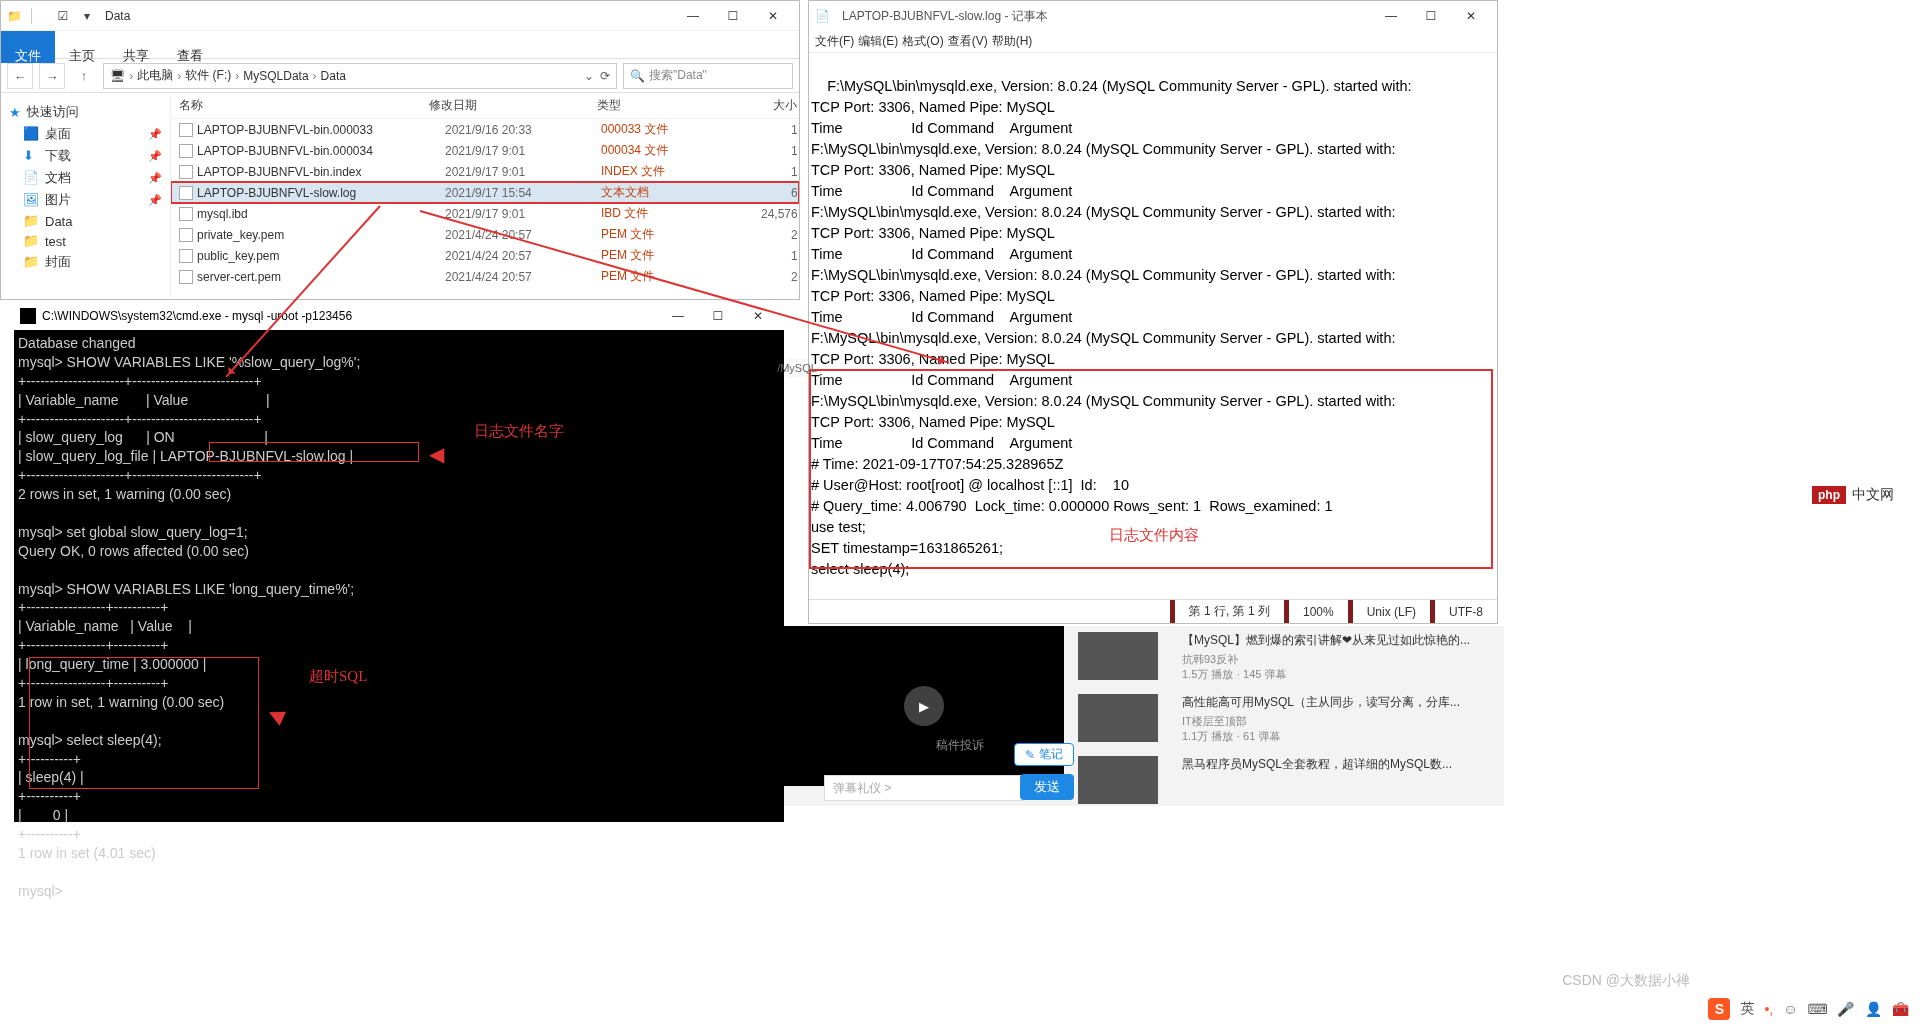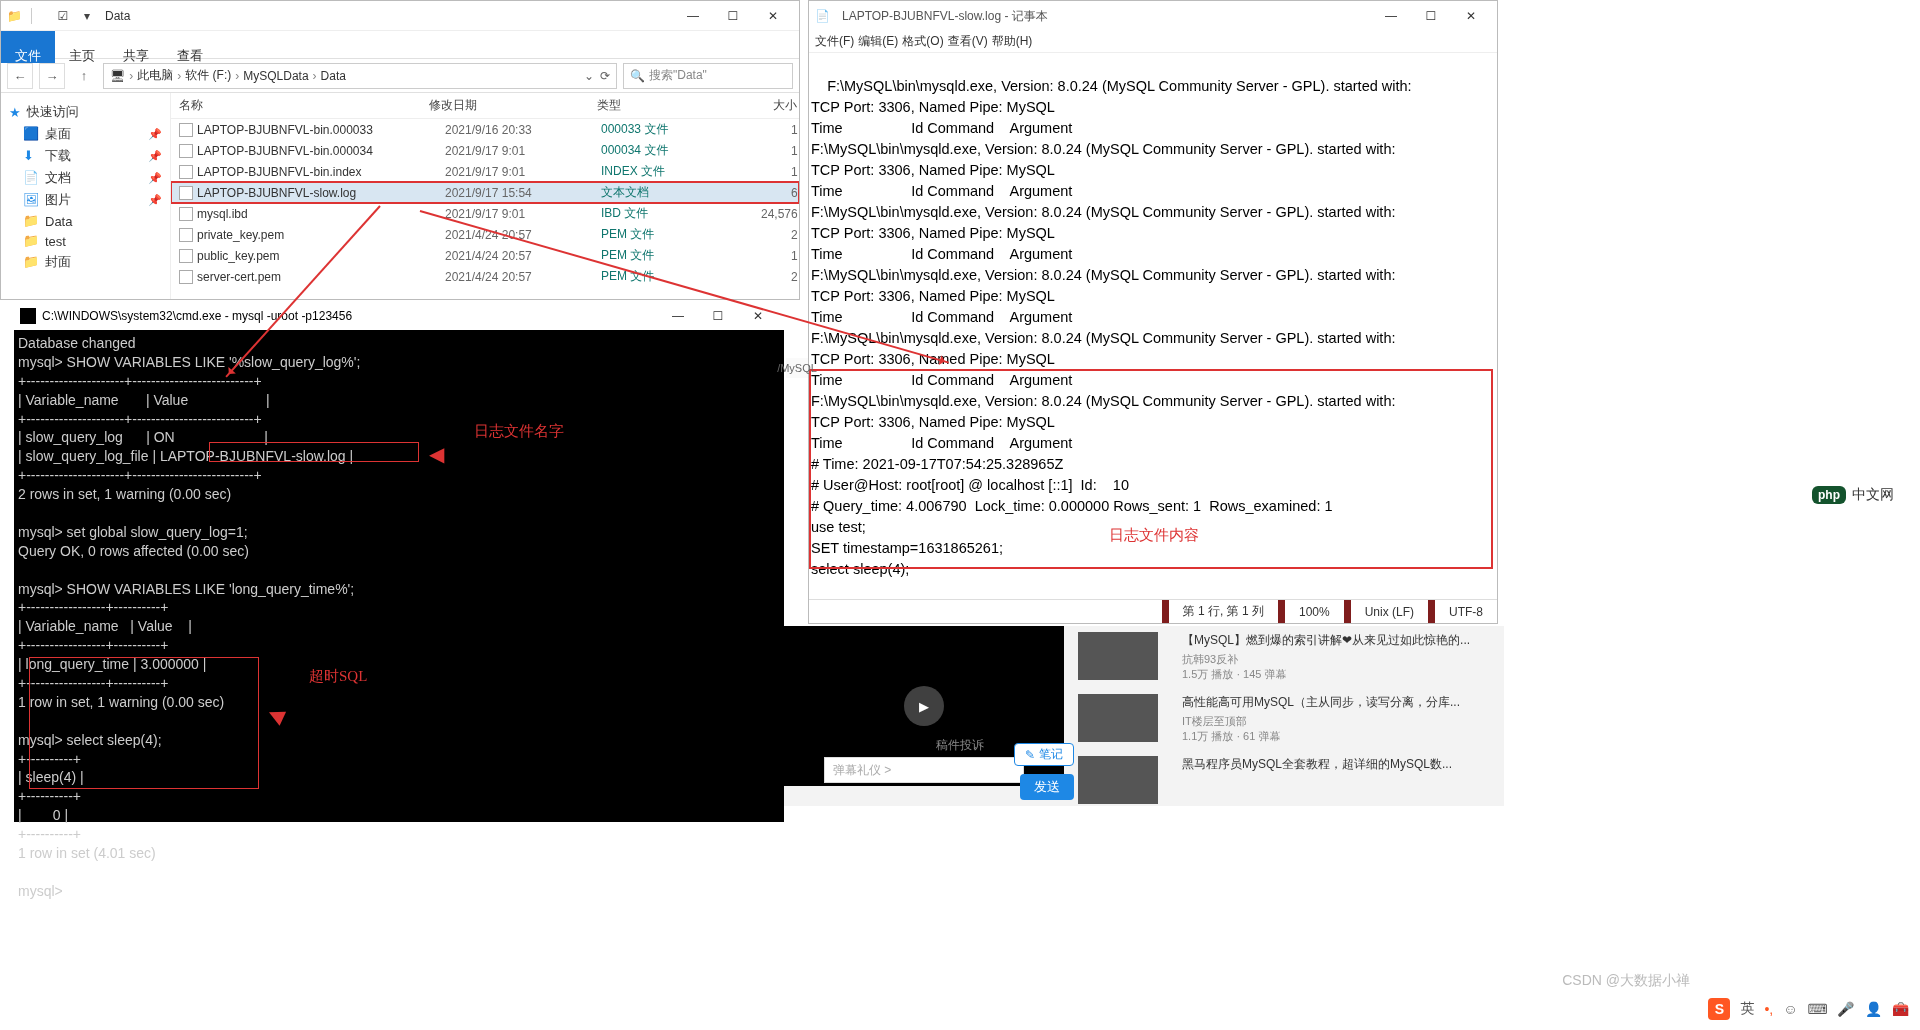--- a/index.html
+++ b/index.html
@@ -29,21 +29,21 @@
 .explorer .sidebar .pin { margin-left:auto; color:#888; font-size:11px; }
 .explorer .filepane { flex:1; overflow:hidden; }
 .explorer .filepane .header { display:flex; font-size:12px; color:#444; padding:4px 8px; border-bottom:1px solid #eee; }
 .explorer .filepane .header .c-name { flex:0 0 250px; }
 .explorer .filepane .header .c-date { flex:0 0 140px; }
 .explorer .filepane .header .c-type { flex:0 0 120px;margin-left:28px; }
 .explorer .filepane .header .c-size { flex:0 0 80px; text-align:right; }
 .explorer .filepane .row { display:flex; font-size:12px; color:#333; padding:2px 8px; align-items:center;gap:16px; }
 .explorer .filepane .row .c-name { flex:0 0 250px; display:flex; align-items:center; gap:4px; }
 .explorer .filepane .row .c-date { flex:0 0 140px; color:#666; }
-.explorer .filepane .row .c-type { flex:0 0 120px; color:#0f766e; }
+.explorer .filepane .row .c-type { flex:0 0 120px; color:#c2410c; }
 .explorer .filepane .row .c-size { flex:0 0 80px; text-align:right; color:#666; }
 .explorer .filepane .row.sel { background:#d8e6f2; outline:2px solid #d33; outline-offset:-1px; }
 .explorer .filepane .row .fi { width:14px; height:14px; border:1px solid #aaa; background:#fff; display:inline-block; }
 
 
 .cmd { position:absolute; left:14px; top:302px; width:770px; height:520px; background:#000; color:#ccc; font-family:"NSimSun","Consolas",monospace; font-size:14px; }
 .cmd .titlebar { height:28px; background:#fff; color:#000; display:flex; align-items:center; padding:0 6px; font-size:12px; font-family:"Segoe UI"; }
 .cmd .titlebar .icon { width:16px; height:16px; background:#000; margin-right:6px; }
 .cmd .titlebar .winbtns { margin-left:auto; display:flex; }
 .cmd .titlebar .winbtns span { width:40px; height:26px; display:flex; align-items:center; justify-content:center; color:#333; }
@@ -53,48 +53,48 @@
 .cmd .arrow { position:absolute; color:#d33; font-size:20px; }
 
 
 .notepad { position:absolute; left:808px; top:0; width:690px; height:624px; border:1px solid #bbb; background:#fff; display:flex; flex-direction:column; }
 .notepad .titlebar { height:30px; display:flex; align-items:center; padding:0 6px; font-size:12px; color:#555; }
 .notepad .titlebar .winbtns { margin-left:auto; display:flex; }
 .notepad .titlebar .winbtns span { width:40px; height:28px; display:flex; align-items:center; justify-content:center; color:#333; }
 .notepad .menubar { height:22px; display:flex; gap:4px; padding:0 6px; font-size:12px; color:#333; border-bottom:1px solid #eee; align-items:center; }
 .notepad .content { flex:1; padding:2px 2px; font-size:14.5px; color:#000; line-height:1.45; white-space:pre-wrap; position:relative; overflow:hidden; font-family:Arial,sans-serif; }
 .notepad .statusbar { height:24px; display:flex; align-items:center; font-size:12px; color:#333; border-top:1px solid #ddd; }
-.notepad .statusbar span { padding:0 14px; border-left:7px solid #7f1d1d; height:100%; display:flex; align-items:center; }
+.notepad .statusbar span { padding:0 14px; border-left:5px solid #7f1d1d; height:100%; display:flex; align-items:center; }
 .notepad .redbox { position:absolute; border:2px solid #d33; pointer-events:none; }
 .notepad .redtext { position:absolute; color:#d33; font-family:"Microsoft YaHei"; font-size:15px; }
 
 
 .anno-line { position:absolute; background:#d33; height:2px; transform-origin:left center; pointer-events:none; z-index:50; }
 .anno-line::after { content:""; position:absolute; right:-1px; top:-4px; border:5px solid transparent; border-left-color:#d33; }
 
 
 .bg-area { position:absolute; left:784px; top:626px; width:720px; height:180px; background:#f3f3f3; }
 .bg-area .vid { position:absolute; left:0; top:0; width:280px; height:160px; background:#000; display:flex; align-items:center; justify-content:center; color:#fff; }
 .bg-area .vid .play { width:40px; height:40px; border-radius:20px; background:rgba(255,255,255,.25); display:flex; align-items:center; justify-content:center; }
 .bg-area .chat { position:absolute; right:430px; bottom:6px; background:#1e88e5; color:#fff; padding:4px 14px; border-radius:4px; font-size:13px; }
-.bg-area .inputbox { position:absolute; right:480px; bottom:23px; width:200px; height:26px; border:1px solid #ddd; background:#fff; font-size:12px; color:#aaa; display:flex; align-items:center; padding:0 8px; }
+.bg-area .inputbox { position:absolute; right:480px; bottom:5px; width:200px; height:26px; border:1px solid #ddd; background:#fff; font-size:12px; color:#aaa; display:flex; align-items:center; padding:0 8px; }
 .bg-area .note { position:absolute; right:430px; bottom:40px; border:1px solid #1e88e5; color:#1e88e5; padding:2px 10px; border-radius:4px; font-size:12px; background:#fff; display:flex; align-items:center; gap:4px; }
 .bg-area .list { position:absolute; left:290px; top:0; width:410px; }
 .bg-area .list .item { display:flex; gap:24px; padding:6px 4px; font-size:12px; color:#333; align-items:flex-start; }
 .bg-area .list .item .thumb { width:80px; height:48px; background:#555; flex-shrink:0; }
 .bg-area .list .item .meta { color:#888; font-size:11px; margin-top:3px; }
 
 
 .ime { position:absolute; right:10px; bottom:10px; display:flex; gap:10px; align-items:center; font-size:14px; color:#555; }
 .ime .sogou { width:22px; height:22px; background:#ff5722; border-radius:4px; color:#fff; display:flex; align-items:center; justify-content:center; font-weight:bold; }
 
 
 .wm { position:absolute; right:230px; bottom:40px; color:#bbb; font-size:14px; }
 .phplogo { position:absolute; right:26px; top:486px; display:flex; align-items:center; gap:6px; font-size:14px; color:#333; }
-.phplogo .p { background:#14532d; color:#fff; padding:2px 6px; border-radius:6px; font-weight:bold; font-size:12px; }
+.phplogo .p { background:#b91c1c; color:#fff; padding:2px 6px; border-radius:0; font-weight:bold; font-size:12px; }
 
 
 .bgfrag { position:absolute; font-size:11px; color:#666; background:#fafafa; }
 </style>
 </head>
 <body>
 
 <div class="explorer">
   <div class="titlebar">
     <div class="qat">

